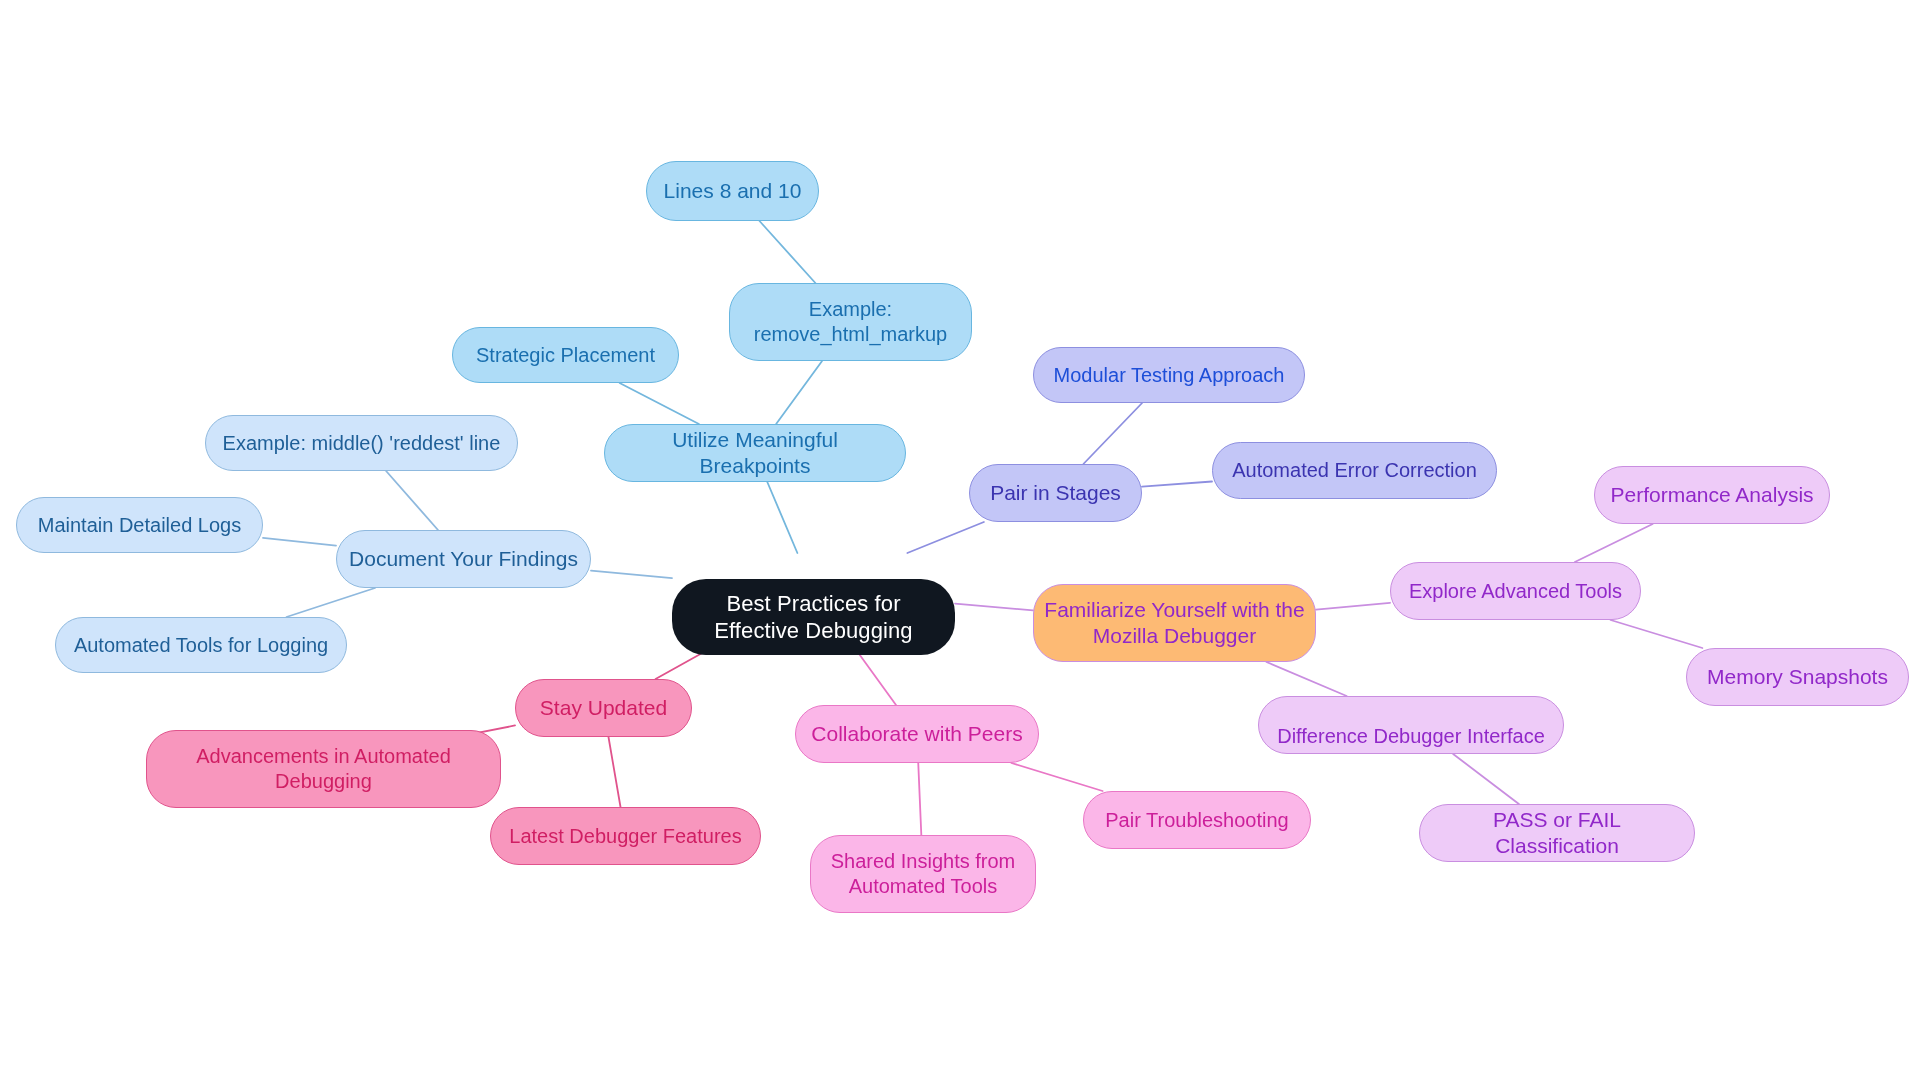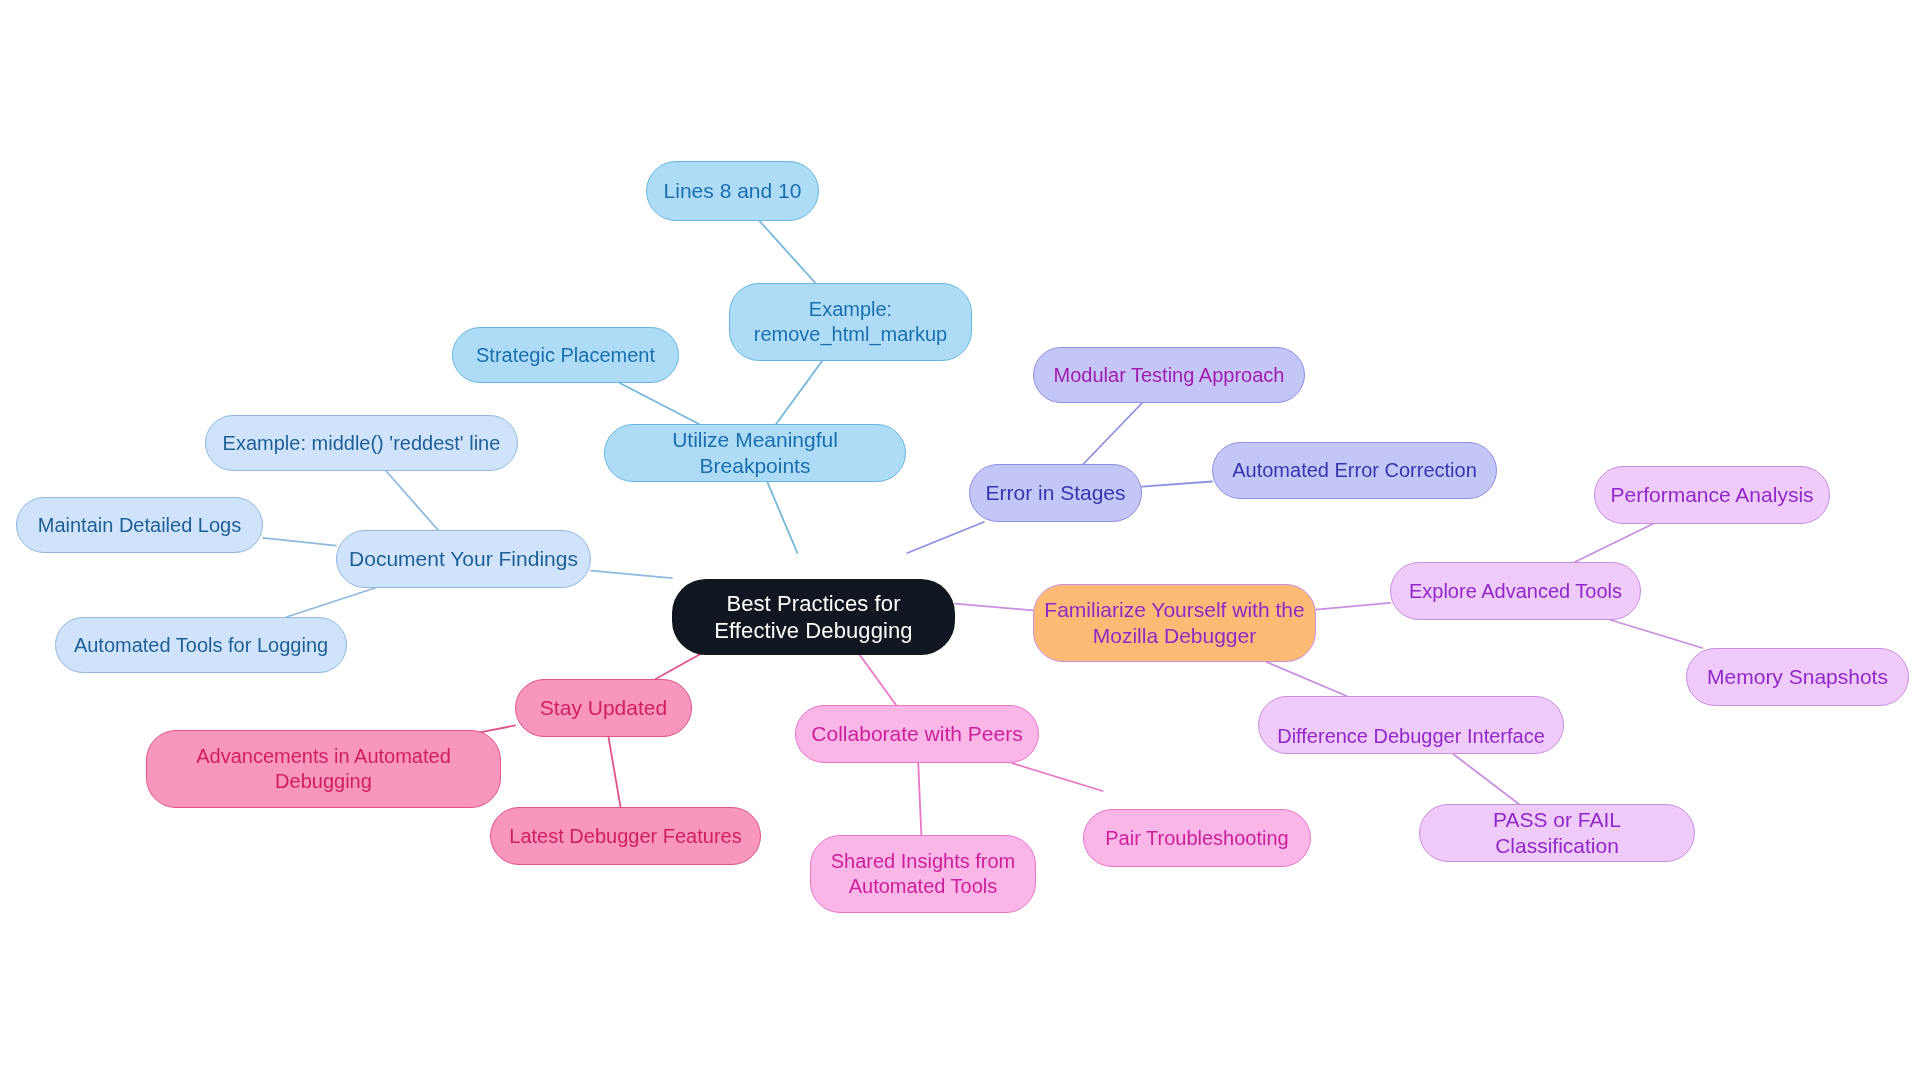--- a/index.html
+++ b/index.html
@@ -81,32 +81,32 @@
       <div class="node root" style="left: 672px; top: 579px; width: 283px; height: 76px; background: rgb(16, 23, 32); color: rgb(255, 255, 255);"><span>Best Practices for Effective Debugging</span></div>
       <div class="node lvl1" style="left: 604px; top: 424px; width: 302px; height: 58px; background: rgb(174, 220, 247); border-color: rgb(104, 182, 224); color: rgb(26, 111, 175);"><span>Utilize Meaningful Breakpoints</span></div>
       <div class="node lvl2" style="left: 452px; top: 327px; width: 227px; height: 56px; background: rgb(174, 220, 247); border-color: rgb(104, 182, 224); color: rgb(26, 111, 175);"><span>Strategic Placement</span></div>
       <div class="node lvl2" style="left: 729px; top: 283px; width: 243px; height: 78px; background: rgb(174, 220, 247); border-color: rgb(104, 182, 224); color: rgb(26, 111, 175);"><span>Example:
 remove_html_markup</span></div>
       <div class="node lvl1" style="left: 646px; top: 161px; width: 173px; height: 60px; background: rgb(174, 220, 247); border-color: rgb(104, 182, 224); color: rgb(26, 111, 175);"><span>Lines 8 and 10</span></div>
       <div class="node lvl1" style="left: 336px; top: 530px; width: 255px; height: 58px; background: rgb(207, 228, 251); border-color: rgb(143, 185, 222); color: rgb(31, 95, 151);"><span>Document Your Findings</span></div>
       <div class="node lvl2" style="left: 205px; top: 415px; width: 313px; height: 56px; background: rgb(207, 228, 251); border-color: rgb(143, 185, 222); color: rgb(31, 95, 151);"><span>Example: middle() 'reddest' line</span></div>
       <div class="node lvl2" style="left: 16px; top: 497px; width: 247px; height: 56px; background: rgb(207, 228, 251); border-color: rgb(143, 185, 222); color: rgb(31, 95, 151);"><span>Maintain Detailed Logs</span></div>
       <div class="node lvl2" style="left: 55px; top: 617px; width: 292px; height: 56px; background: rgb(207, 228, 251); border-color: rgb(143, 185, 222); color: rgb(31, 95, 151);"><span>Automated Tools for Logging</span></div>
-      <div class="node lvl1" style="left: 969px; top: 464px; width: 173px; height: 58px; background: rgb(195, 198, 247); border-color: rgb(141, 143, 224); color: rgb(59, 52, 176);"><span>Error in Stages</span></div>
-      <div class="node lvl2" style="left: 1033px; top: 347px; width: 272px; height: 56px; background: rgb(195, 198, 247); border-color: rgb(141, 143, 224); color: #a21caf;"><span>Modular Testing Approach</span></div>
+      <div class="node lvl1" style="left: 969px; top: 464px; width: 173px; height: 58px; background: rgb(195, 198, 247); border-color: rgb(141, 143, 224); color: rgb(59, 52, 176);"><span>Pair in Stages</span></div>
+      <div class="node lvl2" style="left: 1033px; top: 347px; width: 272px; height: 56px; background: rgb(195, 198, 247); border-color: rgb(141, 143, 224); color: #1d4ed8;"><span>Modular Testing Approach</span></div>
       <div class="node lvl2" style="left: 1212px; top: 442px; width: 285px; height: 57px; background: rgb(195, 198, 247); border-color: rgb(141, 143, 224); color: rgb(59, 52, 176);"><span>Automated Error Correction</span></div>
       <div class="node lvl1" style="left: 1033px; top: 584px; width: 283px; height: 78px; background: #fdba74; border-color: rgb(201, 142, 224); color: rgb(145, 40, 201);"><span>Familiarize Yourself with the
 Mozilla Debugger</span></div>
       <div class="node lvl2" style="left: 1390px; top: 562px; width: 251px; height: 58px; background: rgb(238, 203, 248); border-color: rgb(201, 142, 224); color: rgb(145, 40, 201);"><span>Explore Advanced Tools</span></div>
       <div class="node lvl2" style="left: 1258px; top: 696px; width: 306px; height: 58px; background: rgb(238, 203, 248); border-color: rgb(201, 142, 224); color: rgb(145, 40, 201); align-items: flex-end;"><span>Difference Debugger Interface</span></div>
       <div class="node lvl1" style="left: 1594px; top: 466px; width: 236px; height: 58px; background: rgb(238, 203, 248); border-color: rgb(201, 142, 224); color: rgb(145, 40, 201);"><span>Performance Analysis</span></div>
       <div class="node lvl1" style="left: 1686px; top: 648px; width: 223px; height: 58px; background: rgb(238, 203, 248); border-color: rgb(201, 142, 224); color: rgb(145, 40, 201);"><span>Memory Snapshots</span></div>
       <div class="node lvl1" style="left: 1419px; top: 804px; width: 276px; height: 58px; background: rgb(238, 203, 248); border-color: rgb(201, 142, 224); color: rgb(145, 40, 201);"><span>PASS or FAIL Classification</span></div>
       <div class="node lvl1" style="left: 795px; top: 705px; width: 244px; height: 58px; background: rgb(251, 182, 232); border-color: rgb(233, 119, 198); color: rgb(204, 31, 154);"><span>Collaborate with Peers</span></div>
-      <div class="node lvl2" style="left: 1083px; top: 791px; width: 228px; height: 58px; background: rgb(251, 182, 232); border-color: rgb(233, 119, 198); color: rgb(204, 31, 154); margin-top: 18px;"><span>Pair Troubleshooting</span></div>
+      <div class="node lvl2" style="left: 1083px; top: 791px; width: 228px; height: 58px; background: rgb(251, 182, 232); border-color: rgb(233, 119, 198); color: rgb(204, 31, 154);"><span>Pair Troubleshooting</span></div>
       <div class="node lvl2" style="left: 810px; top: 835px; width: 226px; height: 78px; background: rgb(251, 182, 232); border-color: rgb(233, 119, 198); color: rgb(204, 31, 154);"><span>Shared Insights from
 Automated Tools</span></div>
       <div class="node lvl1" style="left: 515px; top: 679px; width: 177px; height: 58px; background: rgb(248, 150, 189); border-color: rgb(224, 83, 140); color: rgb(208, 30, 99);"><span>Stay Updated</span></div>
       <div class="node lvl2" style="left: 146px; top: 730px; width: 355px; height: 78px; background: rgb(248, 150, 189); border-color: rgb(224, 83, 140); color: rgb(208, 30, 99);"><span>Advancements in Automated
 Debugging</span></div>
       <div class="node lvl2" style="left: 490px; top: 807px; width: 271px; height: 58px; background: rgb(248, 150, 189); border-color: rgb(224, 83, 140); color: rgb(208, 30, 99);"><span>Latest Debugger Features</span></div>
     </div>
 </div>
 
 </body></html>

